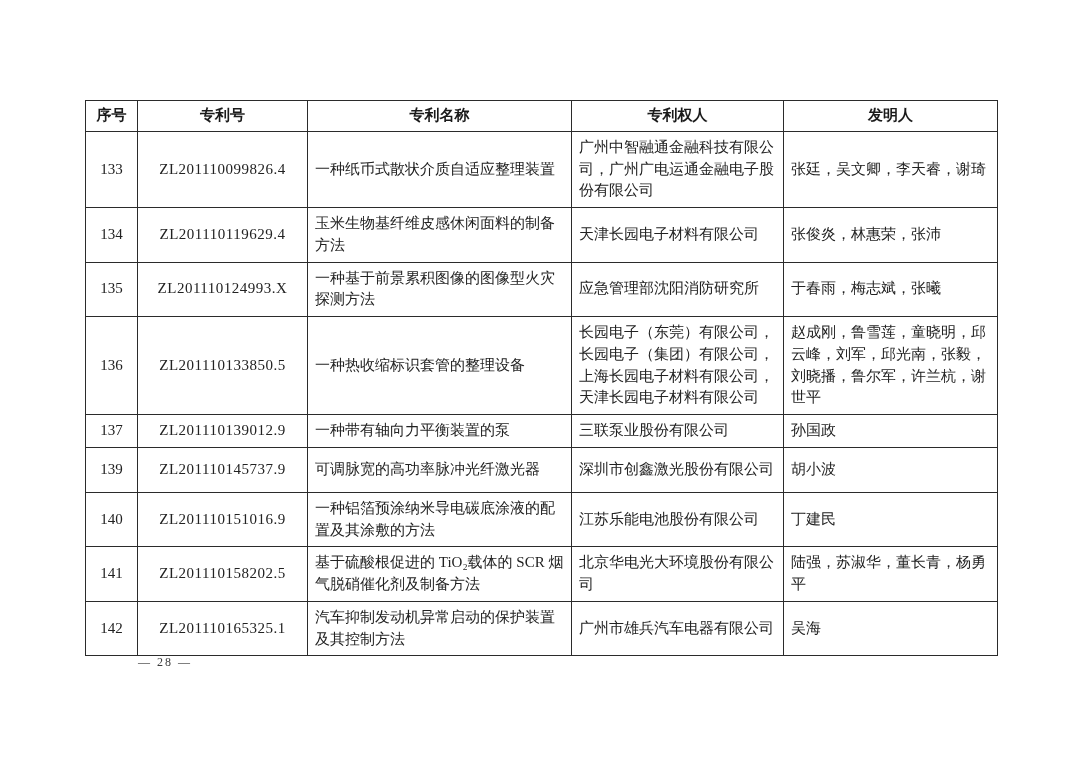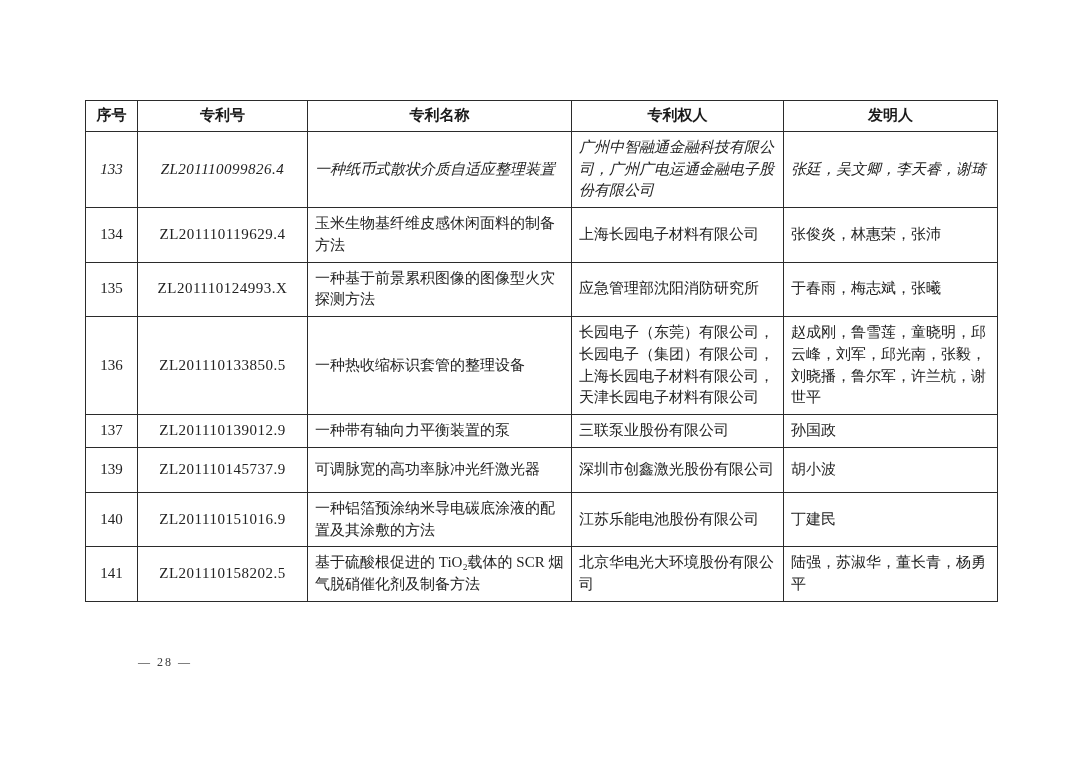--- a/index.html
+++ b/index.html
@@ -45,21 +45,21 @@
     color: #1a1a1a;
   }
   col.c-no    { width: 52px; }
   col.c-pat   { width: 170px; }
   col.c-name  { width: 264px; }
   col.c-owner { width: 212px; }
   col.c-inv   { width: 214px; }
   td.cell-no  { text-align: center; }
   td.cell-pat { text-align: center; letter-spacing: 0.5px; }
   td.cell-name, td.cell-owner, td.cell-inv { text-align: left; }
-  tr.r-tall td   { height: 58px; font-style: italic; }
+  tr.r-tall td   { height: 58px; }
   tr.r-xtall td  { height: 86px; }
   tr.r-med td    { height: 34px; }
   tr.r-short td  { height: 18px; }
   .page-footer {
     position: absolute;
     left: 138px;
     top: 655px;
     font-size: 12px;
     color: #3a3a3a;
     letter-spacing: 2px;
@@ -93,21 +93,21 @@
         <td class="cell-no">133</td>
         <td class="cell-pat">ZL201110099826.4</td>
         <td class="cell-name">一种纸币式散状介质自适应整理装置</td>
         <td class="cell-owner">广州中智融通金融科技有限公司，广州广电运通金融电子股份有限公司</td>
         <td class="cell-inv">张廷，吴文卿，李天睿，谢琦</td>
       </tr>
       <tr class="r-med">
         <td class="cell-no">134</td>
         <td class="cell-pat">ZL201110119629.4</td>
         <td class="cell-name">玉米生物基纤维皮感休闲面料的制备方法</td>
-        <td class="cell-owner">上海长园电子材料有限公司</td>
+        <td class="cell-owner">天津长园电子材料有限公司</td>
         <td class="cell-inv">张俊炎，林惠荣，张沛</td>
       </tr>
       <tr class="r-med">
         <td class="cell-no">135</td>
         <td class="cell-pat">ZL201110124993.X</td>
         <td class="cell-name">一种基于前景累积图像的图像型火灾探测方法</td>
         <td class="cell-owner">应急管理部沈阳消防研究所</td>
         <td class="cell-inv">于春雨，梅志斌，张曦</td>
       </tr>
       <tr class="r-xtall">
@@ -138,18 +138,25 @@
         <td class="cell-owner">江苏乐能电池股份有限公司</td>
         <td class="cell-inv">丁建民</td>
       </tr>
       <tr class="r-med">
         <td class="cell-no">141</td>
         <td class="cell-pat">ZL201110158202.5</td>
         <td class="cell-name">基于硫酸根促进的 TiO₂载体的 SCR 烟气脱硝催化剂及制备方法</td>
         <td class="cell-owner">北京华电光大环境股份有限公司</td>
         <td class="cell-inv">陆强，苏淑华，董长青，杨勇平</td>
       </tr>
+      <tr class="r-med">
+        <td class="cell-no">142</td>
+        <td class="cell-pat">ZL201110165325.1</td>
+        <td class="cell-name">汽车抑制发动机异常启动的保护装置及其控制方法</td>
+        <td class="cell-owner">广州市雄兵汽车电器有限公司</td>
+        <td class="cell-inv">吴海</td>
+      </tr>
     </tbody>
   </table>
 
   <div class="page-footer">—  28  —</div>
 
 </div>
 
 </body></html>

